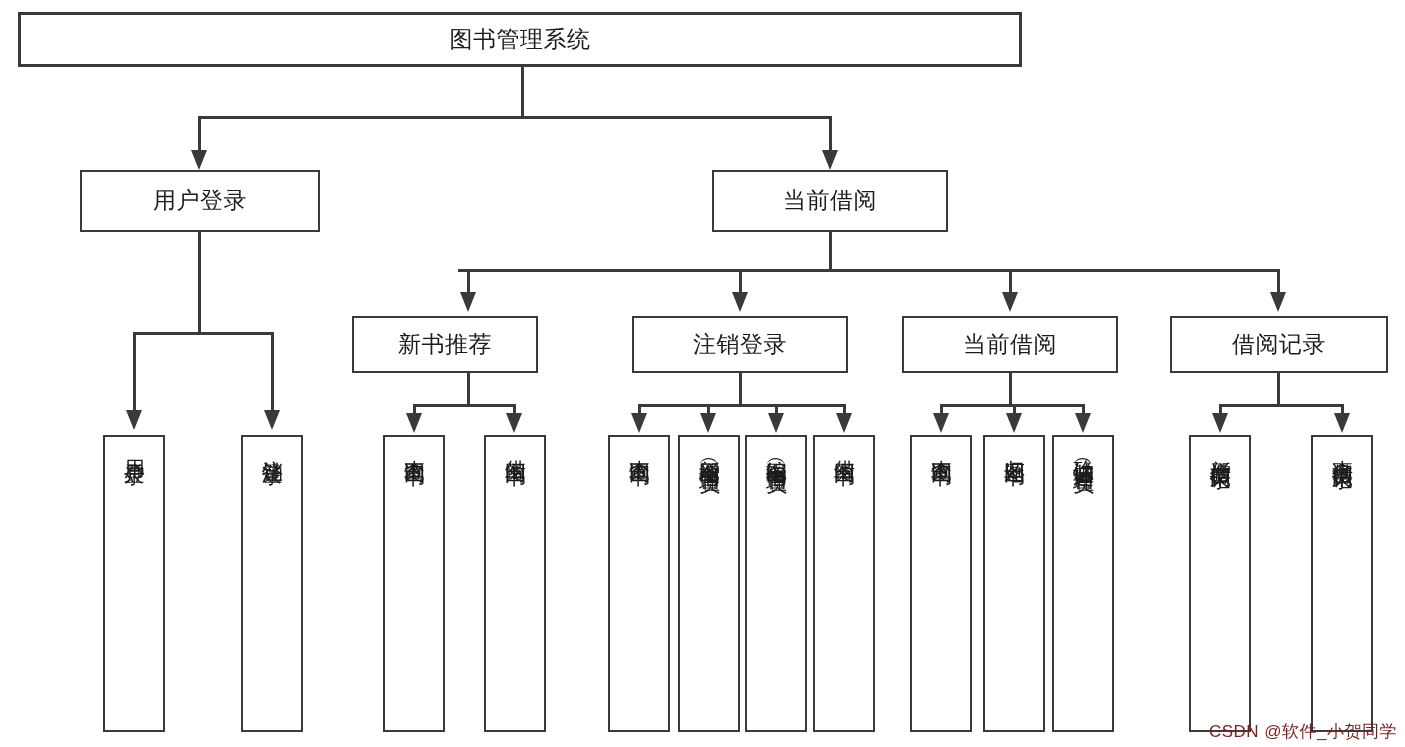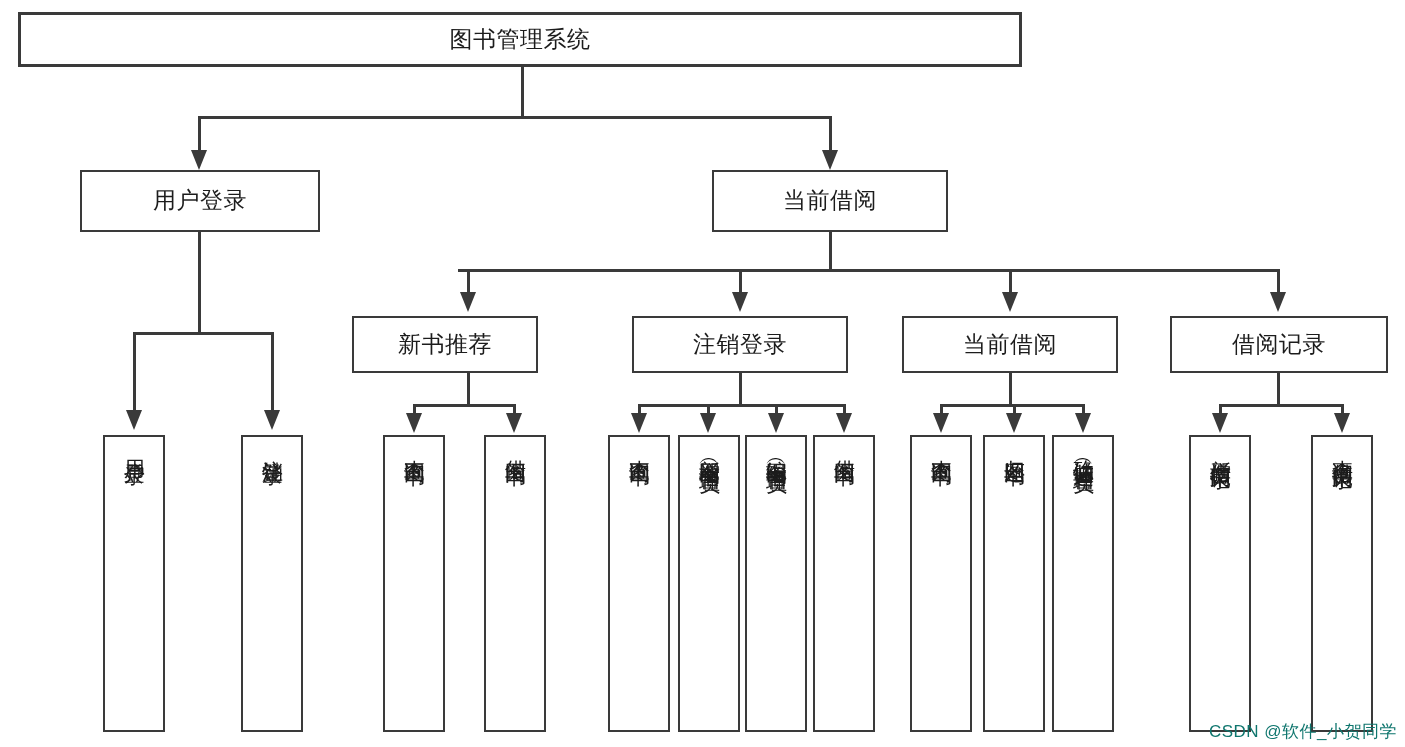--- a/index.html
+++ b/index.html
@@ -70,21 +70,21 @@
     border-left: 8px solid transparent;
     border-right: 8px solid transparent;
     border-top: 20px solid #3a3a3a;
   }
   
   #watermark {
     position: absolute;
     right: 8px;
     bottom: 4px;
     font-size: 17px;
-    color: #0f766e;
+    color: #7f1d1d;
     white-space: nowrap;
     letter-spacing: 0.5px;
   }
 </style>
 </head>
 <body>
 
 <div id="canvas">
 
   <div class="vline" style="left:521px; top:67px; height:51px;"></div>

